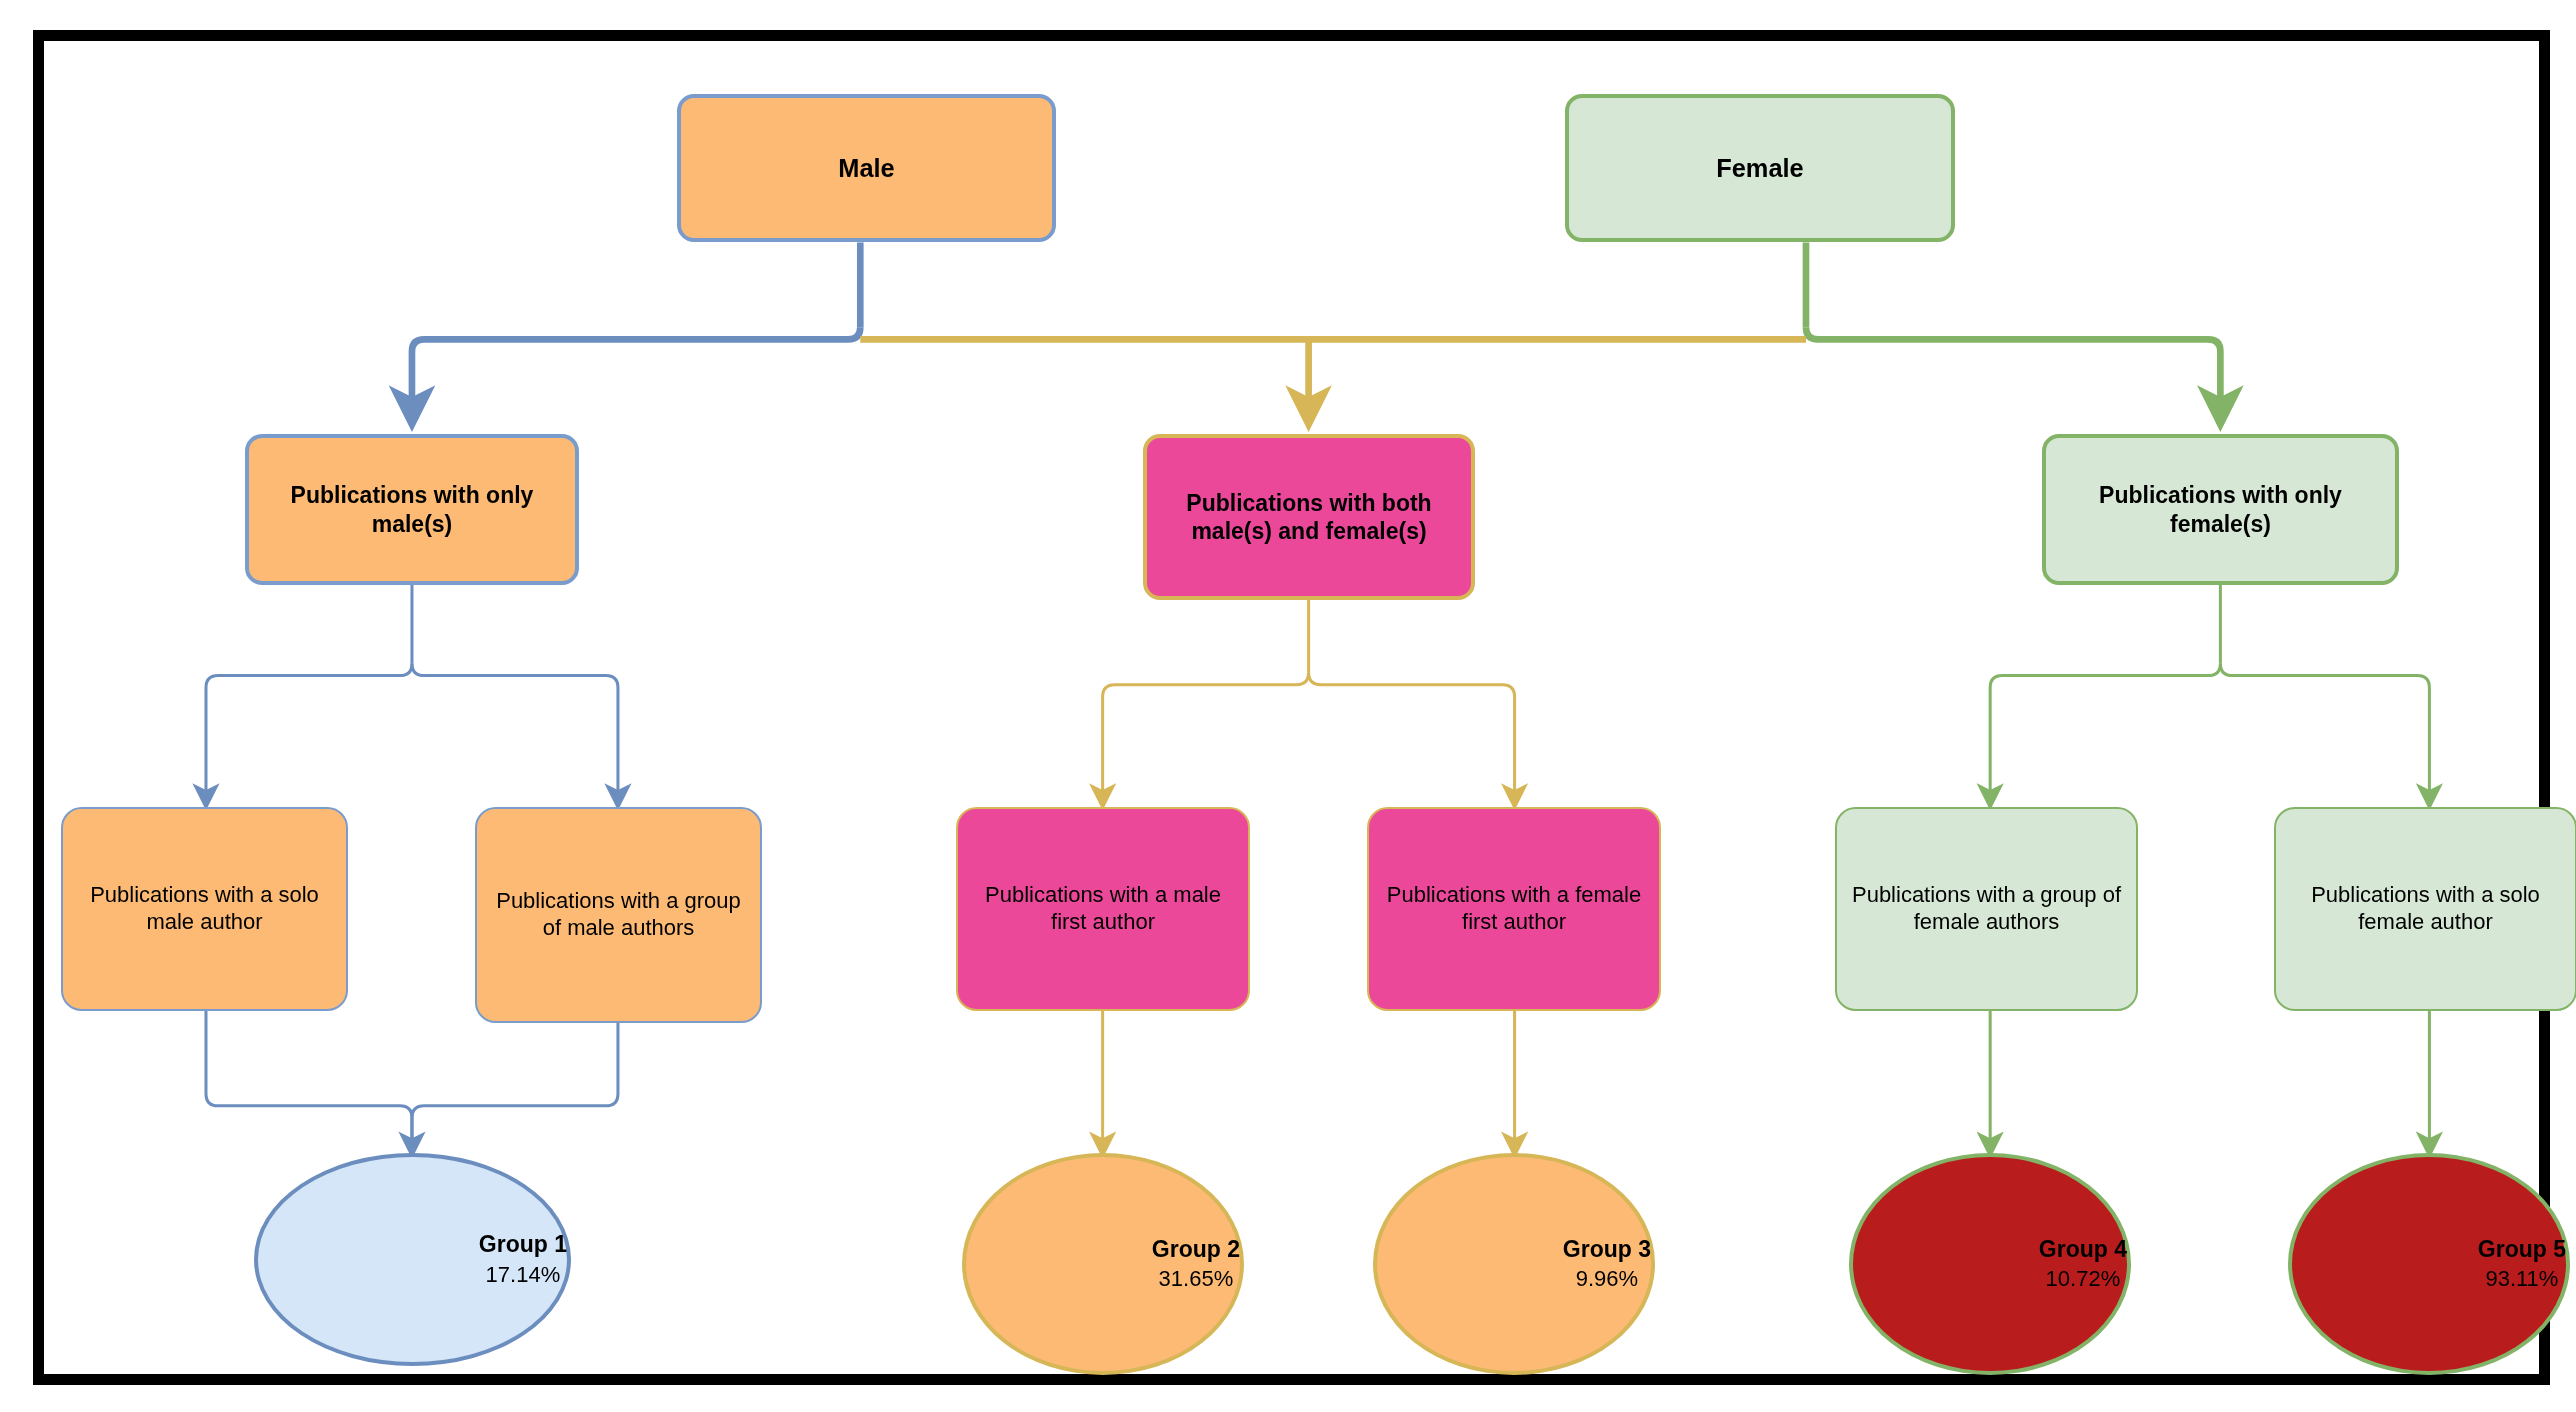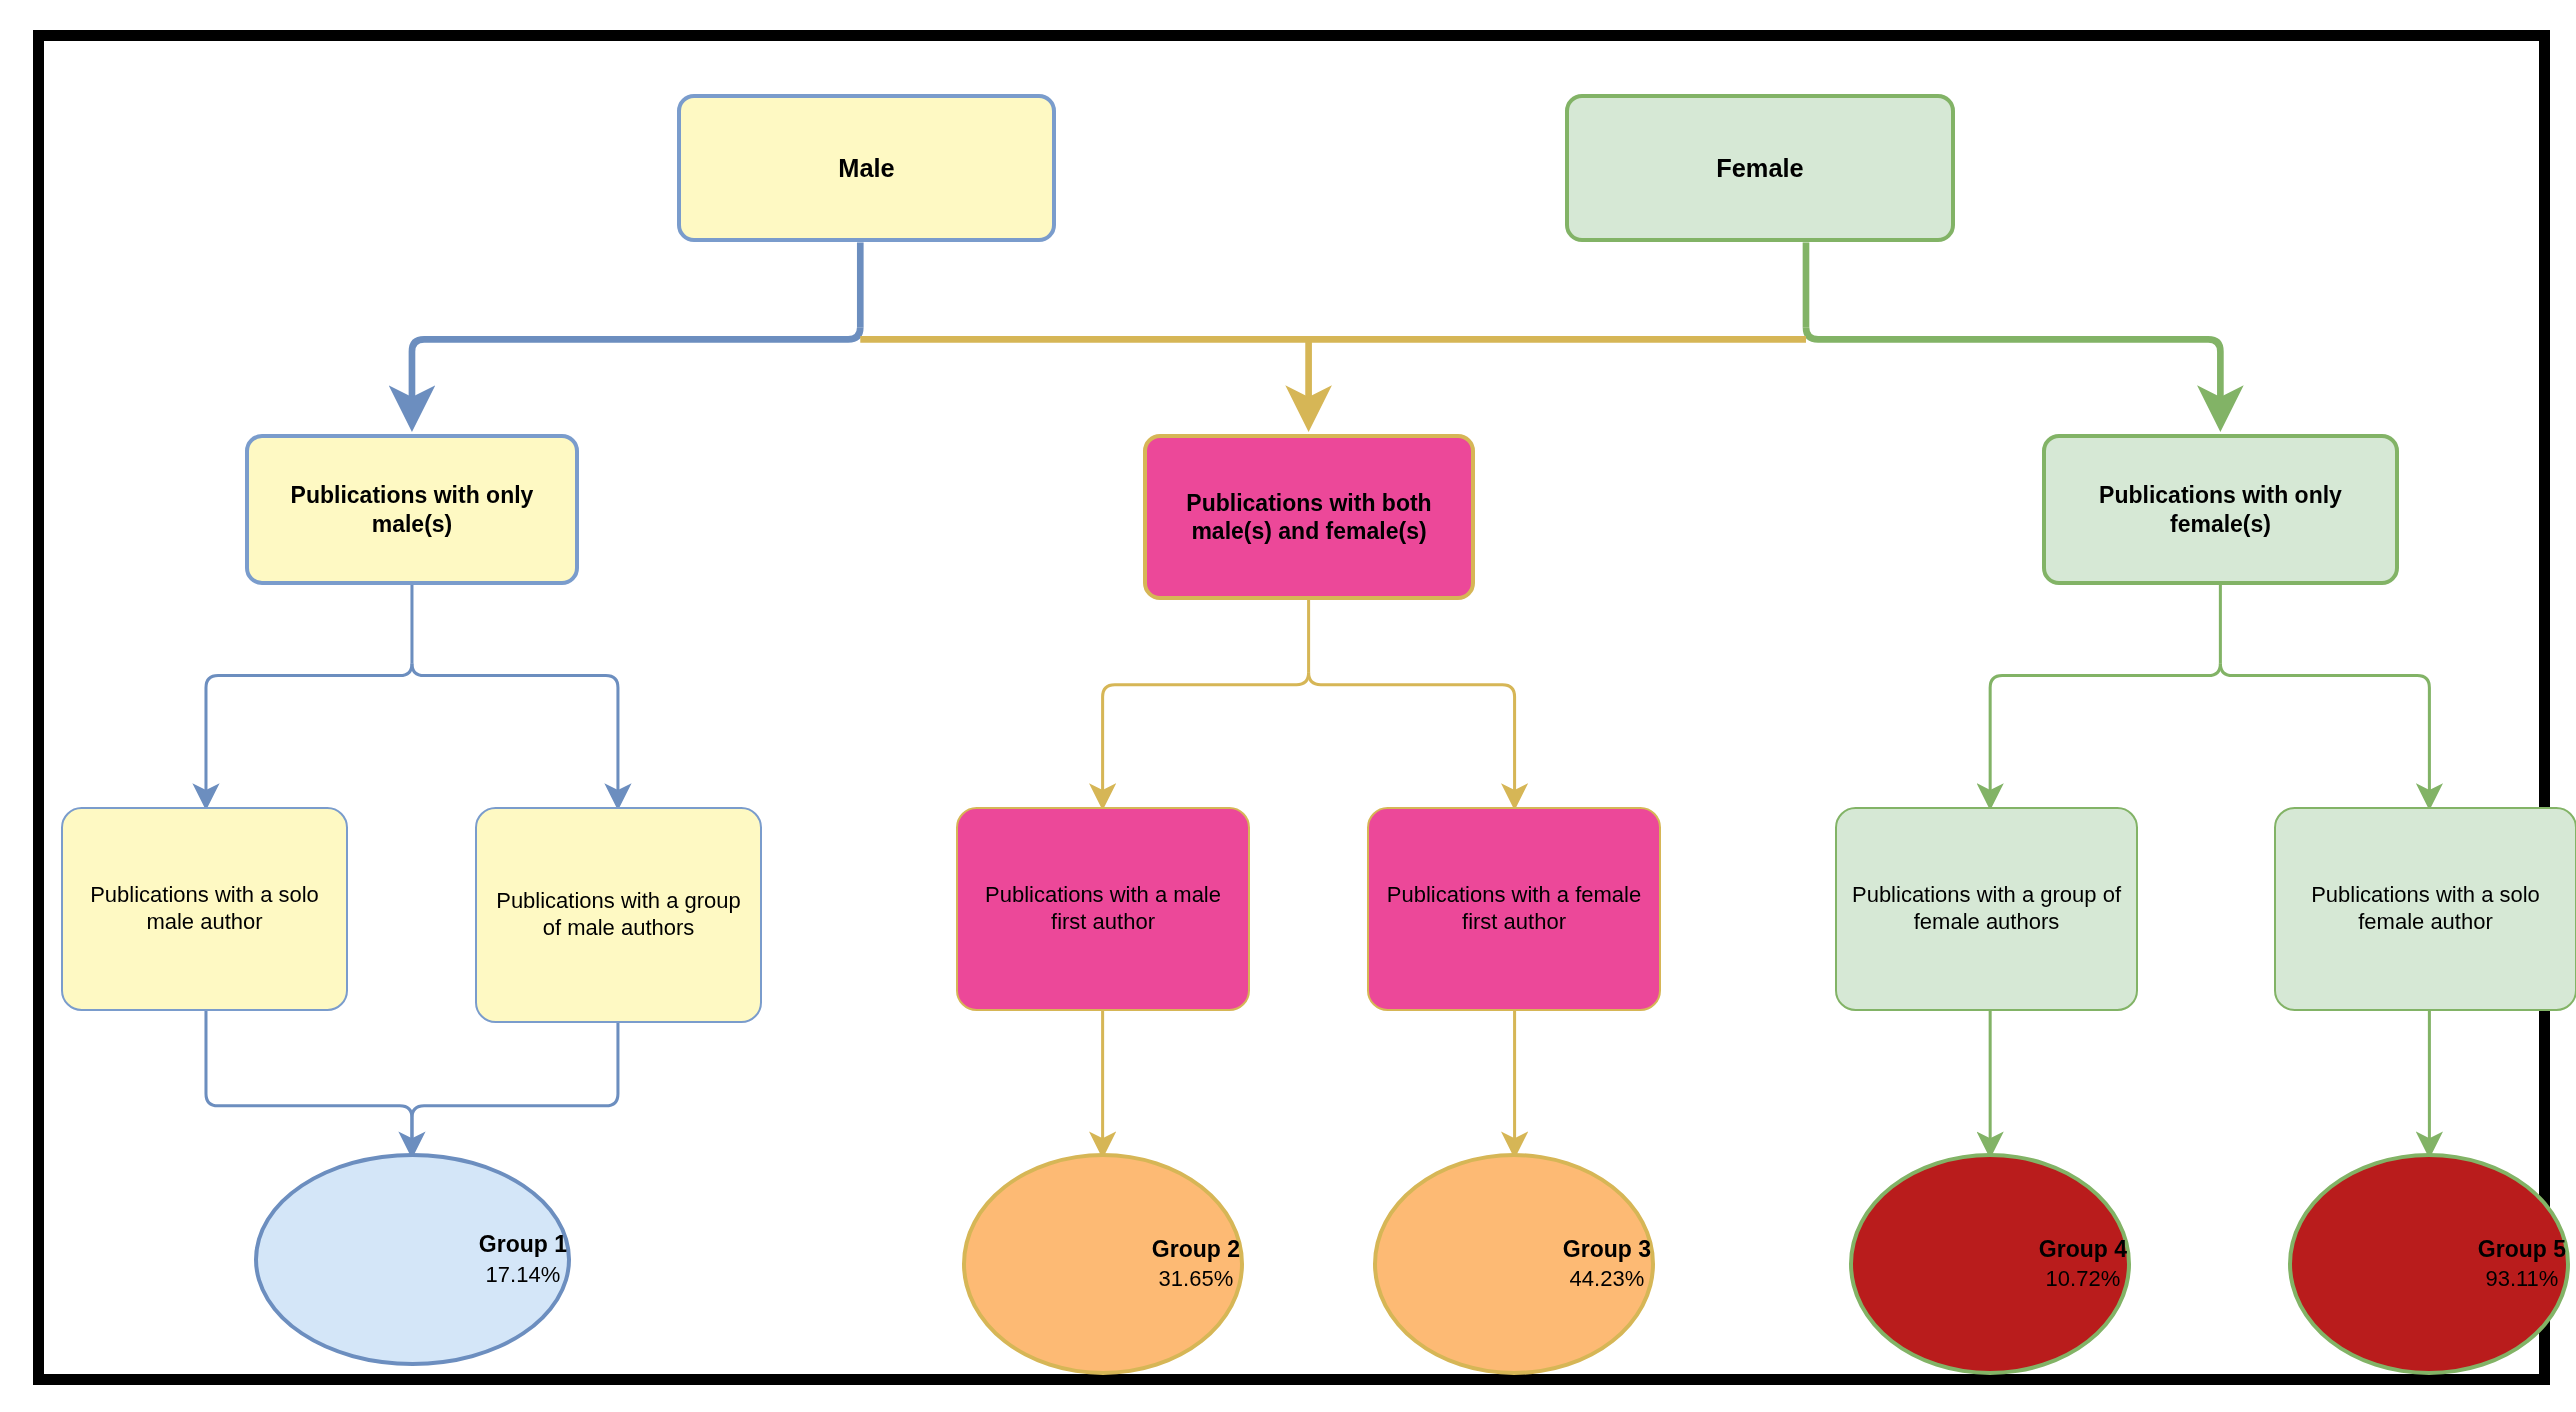--- a/index.html
+++ b/index.html
@@ -47,21 +47,21 @@
     justify-content: center;
     text-align: center;
     color: #000000;
     line-height: 1.22;
   }
   
   .rect {
     border-style: solid;
     border-radius: 17px;
   }
-  .rect.blue   { background: #fef9c3; border-color: #7a9ccc; }
+  .rect.blue   { background: #fdba74; border-color: #7a9ccc; }
   .rect.green  { background: #d6e8d5; border-color: #82b366; }
   .rect.yellow { background: #ec4899; border-color: #d6b656; }
 
   
   .ellipse {
     border-style: solid;
     border-radius: 50%;
   }
   .ellipse.blue   { background: #d4e6f8; border-color: #6c8ebf; }
   .ellipse.green  { background: #b91c1c; border-color: #82b366; }
@@ -215,21 +215,21 @@
   <div class="node ellipse yellow term" style="left:962px; top:1153px; width:282px; height:222px;">
     <span class="term-inner">
       <span class="g-label">Group 2</span>
       <span class="g-value">31.65%</span>
     </span>
   </div>
 
   <div class="node ellipse yellow term" style="left:1373px; top:1153px; width:282px; height:222px;">
     <span class="term-inner">
       <span class="g-label">Group 3</span>
-      <span class="g-value">44.23%</span>
+      <span class="g-value">9.96%</span>
     </span>
   </div>
 
   <div class="node ellipse green term" style="left:1849px; top:1153px; width:282px; height:222px;">
     <span class="term-inner">
       <span class="g-label">Group 4</span>
       <span class="g-value">10.72%</span>
     </span>
   </div>
 

